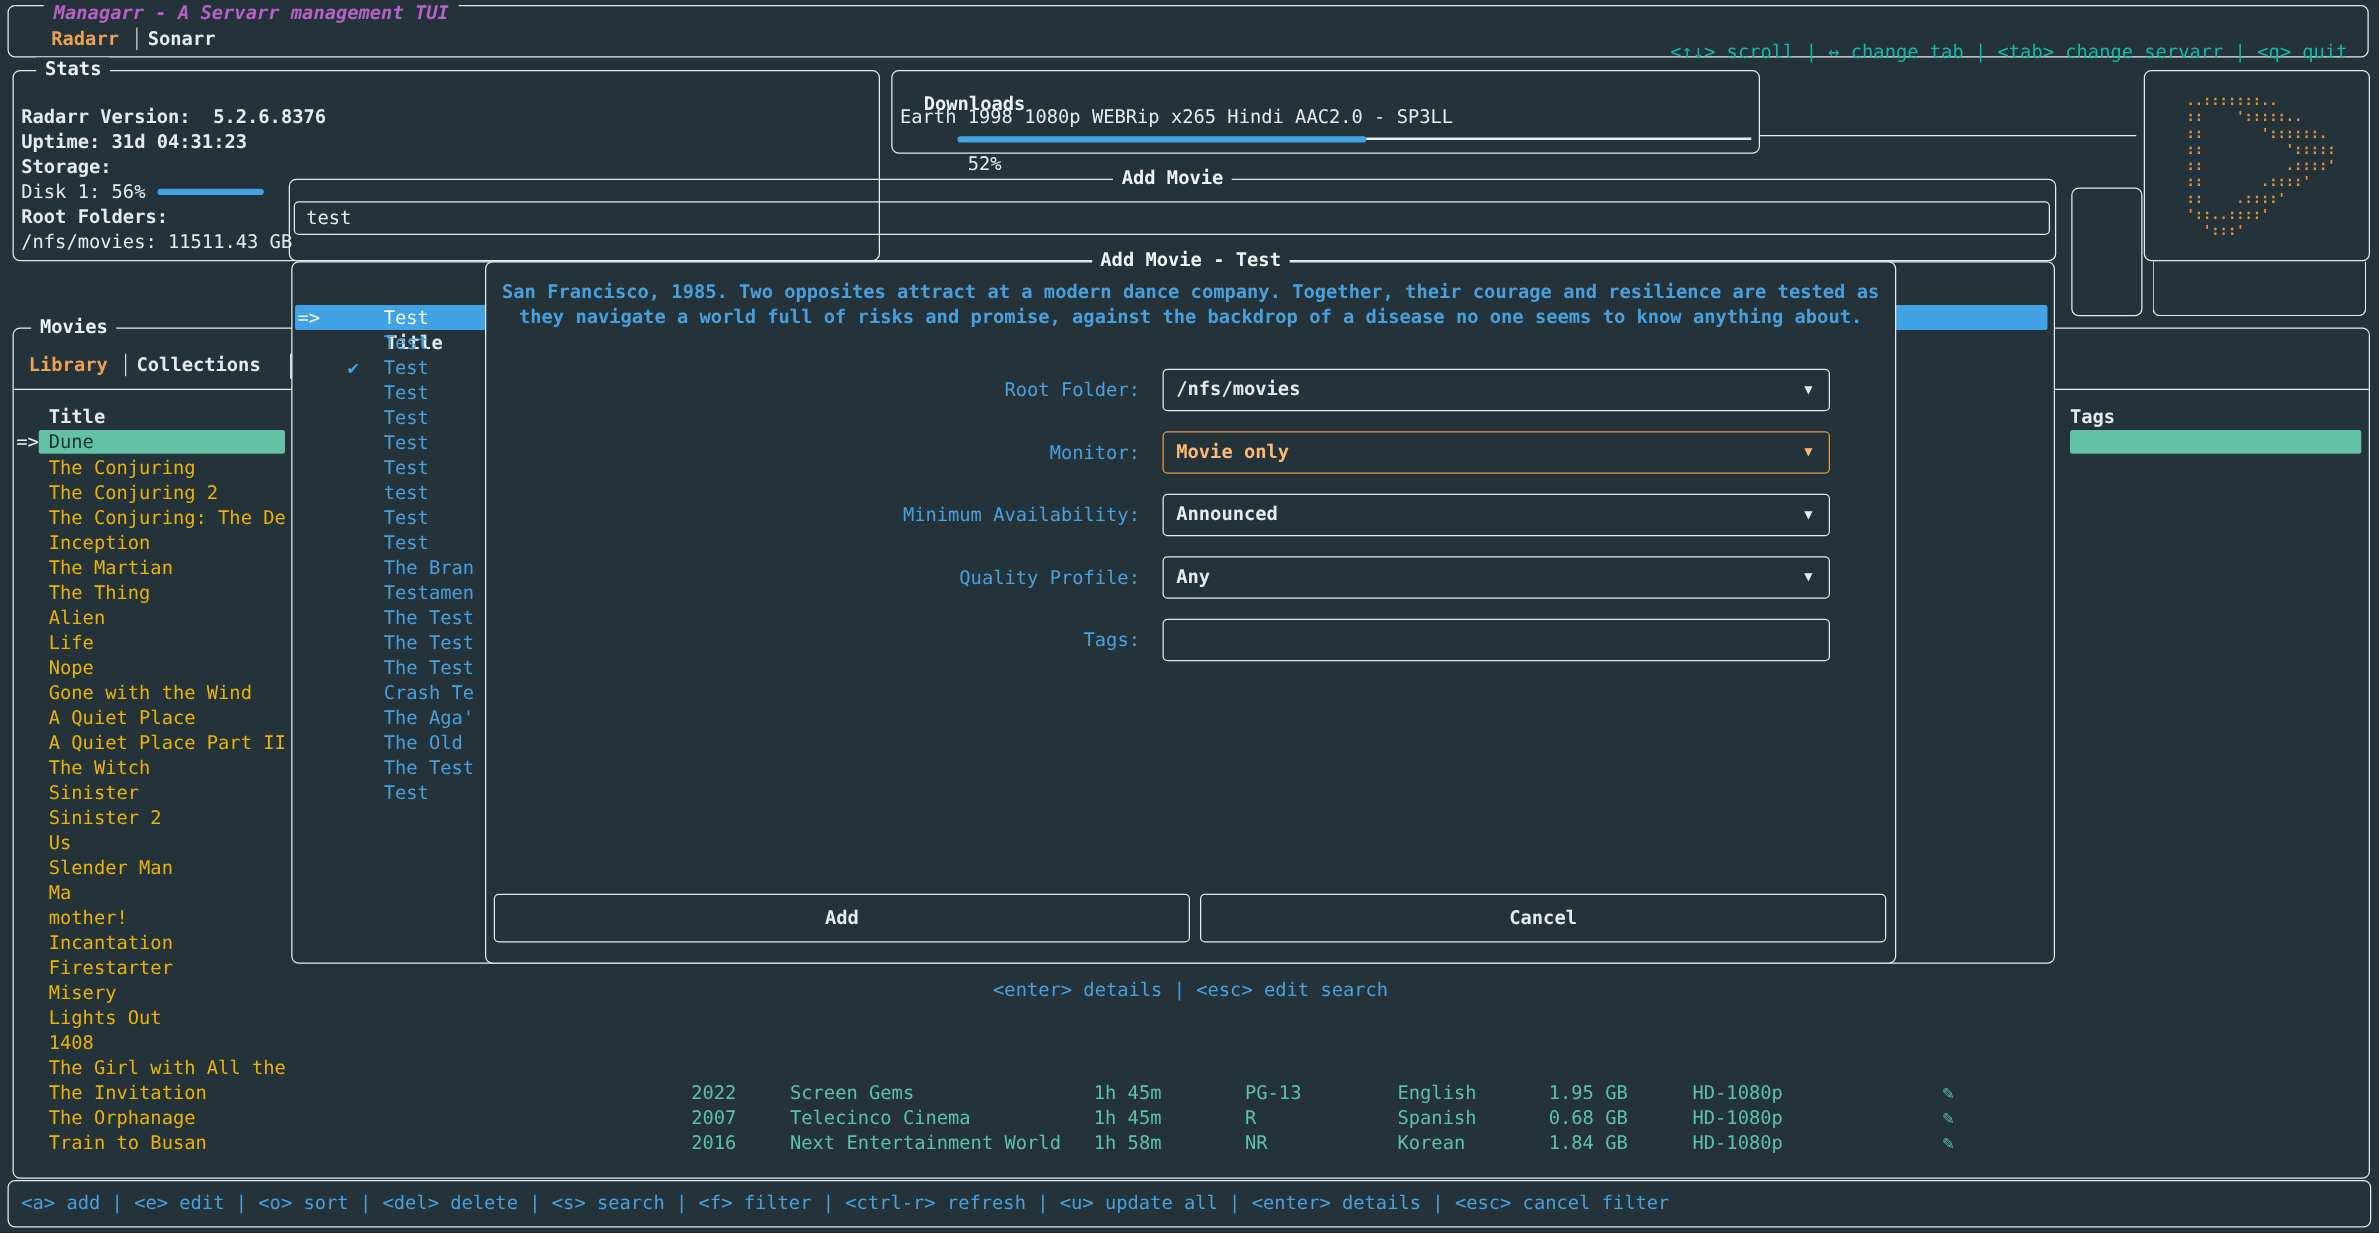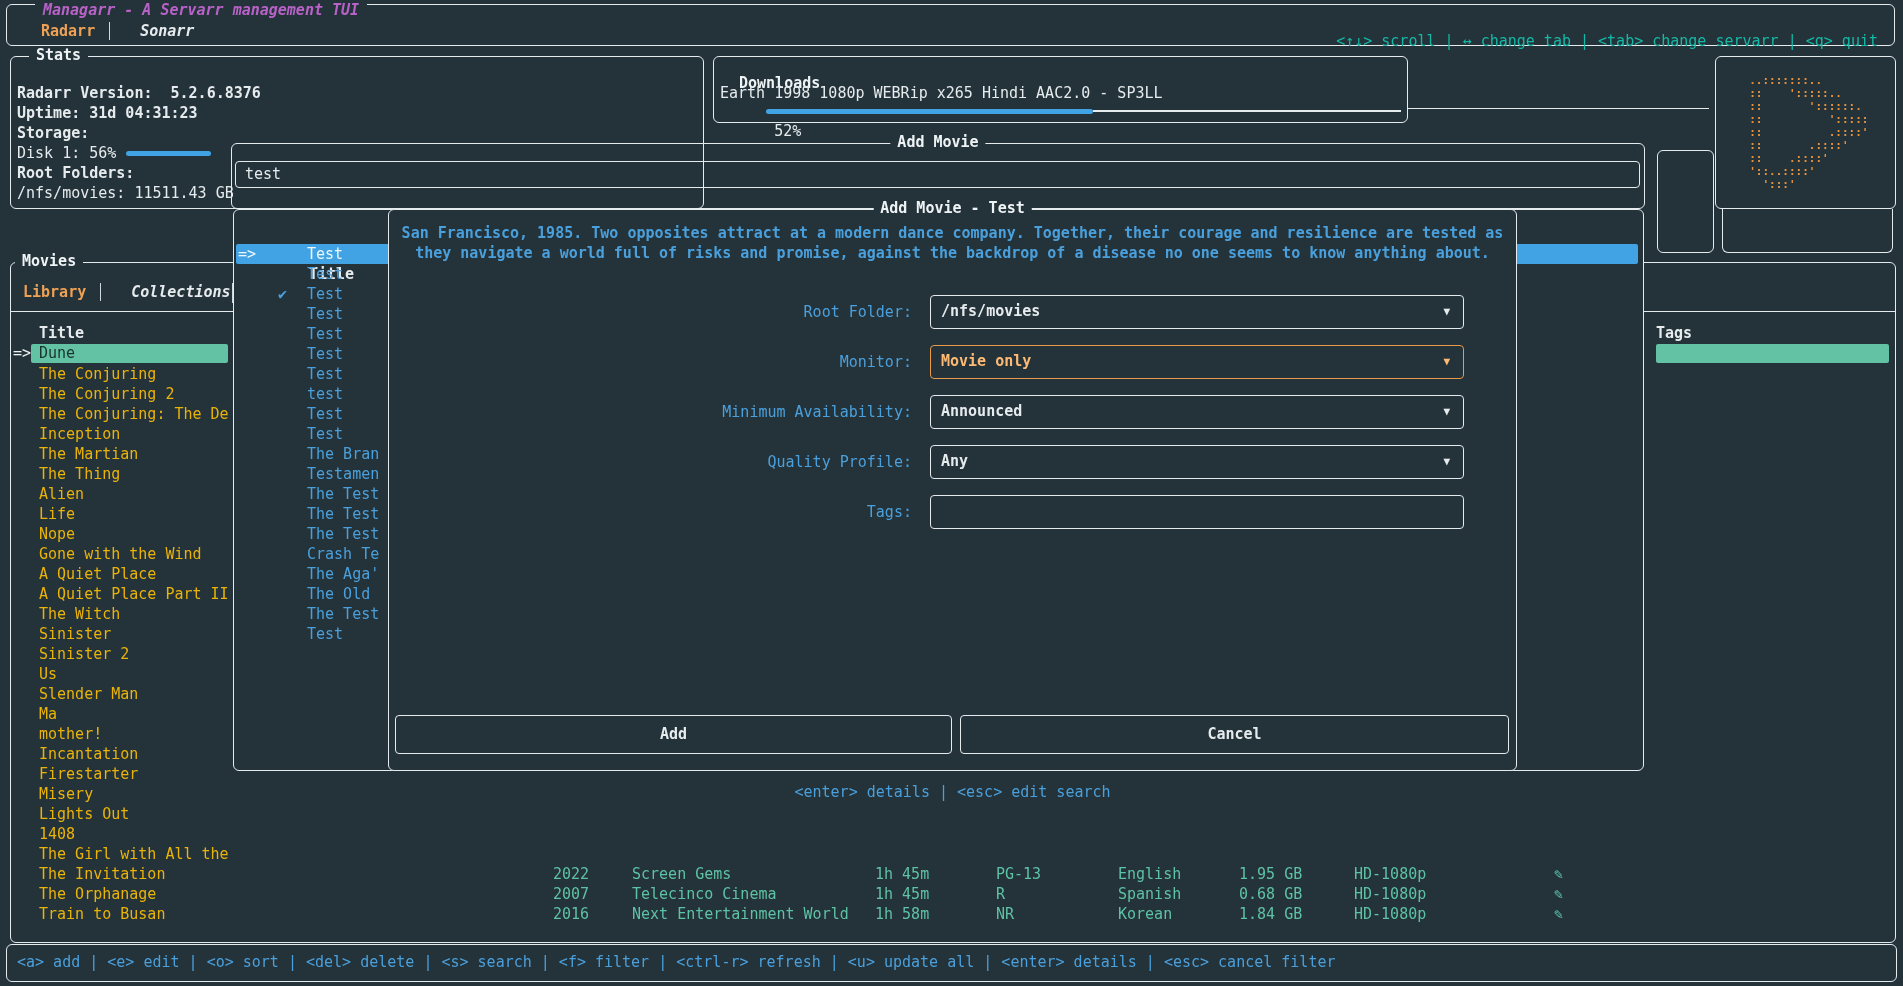--- a/index.html
+++ b/index.html
@@ -10,21 +10,21 @@
   .hline{position:absolute;border-top:1.5px solid #e6ebee;height:0;}
   .line{position:absolute;height:20px;line-height:20px;white-space:pre;}
   .bold{font-weight:bold;}
   .purple{color:#b862c8;font-style:italic;}
   
   #titlebox{left:6px;top:4px;width:1889px;height:42px;}
   #apptitle{left:28px;top:-4px;background:#243239;padding:0 8px;font-weight:bold;}
   .tabs{position:absolute;display:flex;align-items:center;}
   .tab{font-weight:bold;color:#e6ebee;white-space:pre;}
   .tab.active{color:#eda155;}
-  .tab + .tab{border-left:1.5px solid #cfd8dc;padding-left:30px;margin-left:14px;font-style:italic;}
+  .tab + .tab{border-left:1.5px solid #cfd8dc;padding-left:8px;margin-left:14px;}
   .tabsep{width:1.5px;height:20px;background:#cfd8dc;margin-left:14px;}
   #apptabs{left:34px;top:17px;}
   #apphelp{position:absolute;right:16px;top:27px;color:#14b8a6;white-space:pre;}
   
   #statsbox{left:10px;top:56px;width:694px;height:153px;}
   #statsbox .line{left:6px;}
   .gaugebar{display:inline-block;height:5px;border-radius:3px;background:#41a3e3;vertical-align:middle;}
   
   #dlbox{left:713px;top:56px;width:695px;height:67px;}
   .gaugerest{position:absolute;height:2px;background:#e6ebee;top:9px;}
@@ -134,21 +134,21 @@
   <div class="hline" style="left:1408px;top:108px;width:301px;"></div>
   <div class="box pboxa"></div>
   <div class="pboxb"></div>
 
   <div class="box" id="addbox">
     <span class="btitle">Add Movie</span>
     <div id="searchinput">test</div>
   </div>
 
   <div class="box" id="moviesbox">
-    <span class="btitle" style="left:4px;">Movies</span>
+    <span class="btitle" style="left:14px;">Movies</span>
     <div class="tabs" id="moviestabs">
 
     <span class="tab active">Library</span>
         <span class="tab">Collections</span>
       </div>
     <span class="tabsep" style="position:absolute;left:207px;top:20px;"></span>
     <div id="moviesdivider"></div>
     <div class="line bold" style="left:28px;top:60px;">Title</div>
     <span id="dunearrow">=&gt;</span>
     <div class="selrow" id="dunerow">Dune</div>

